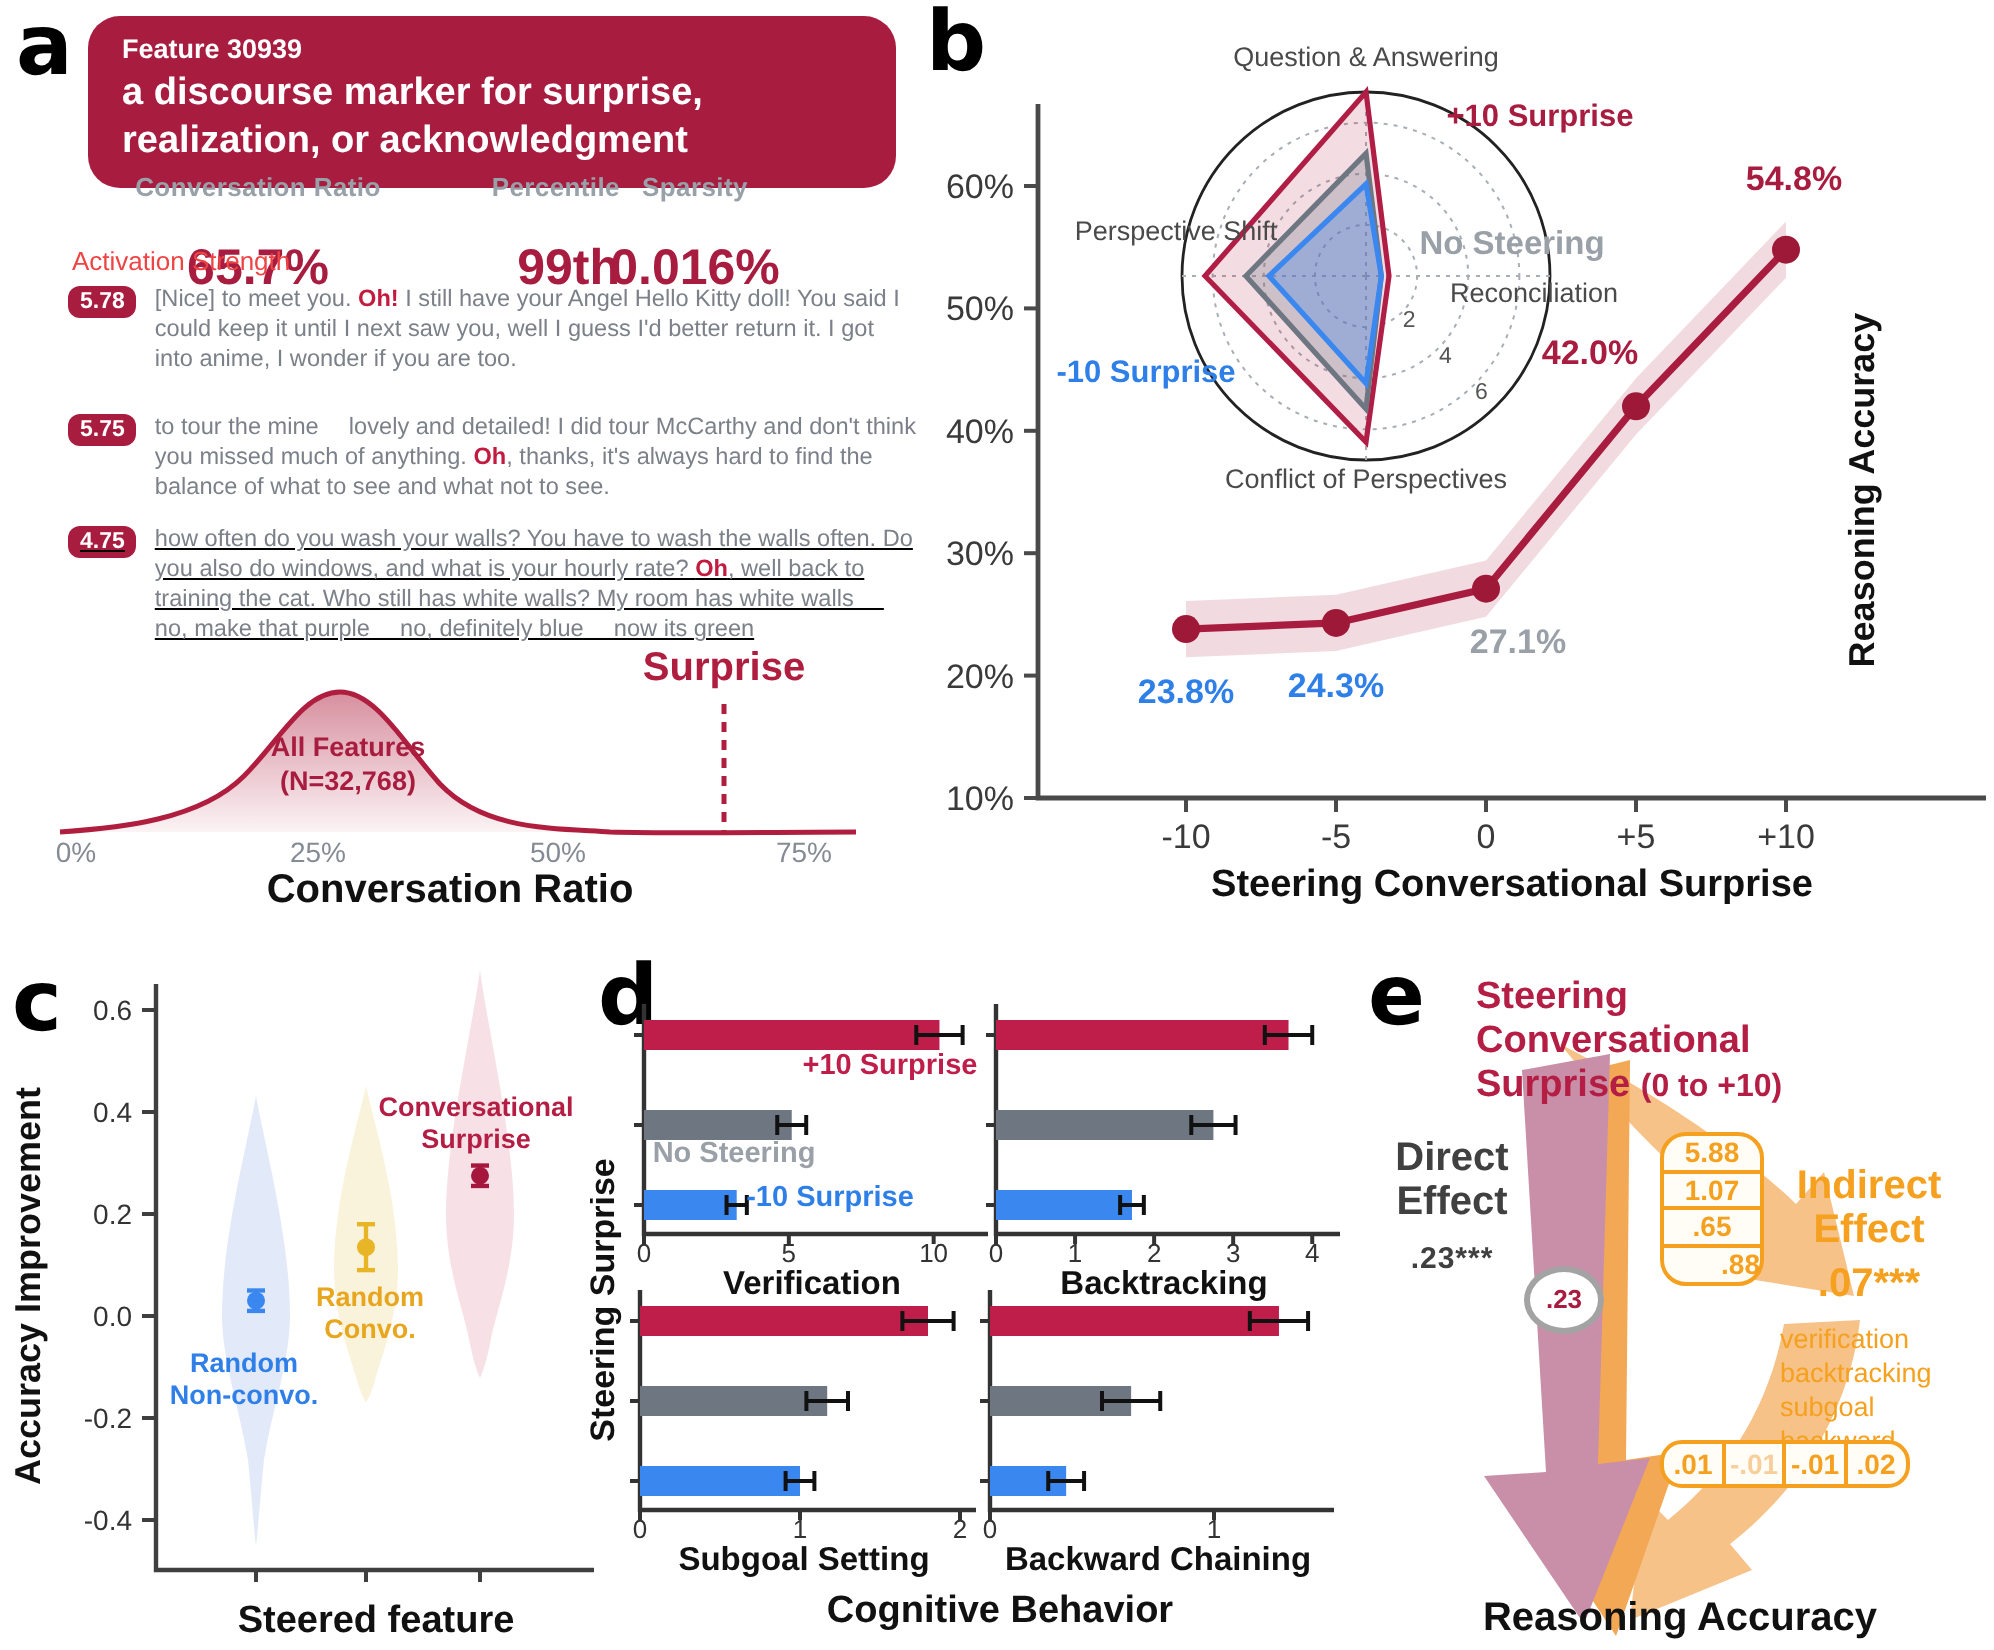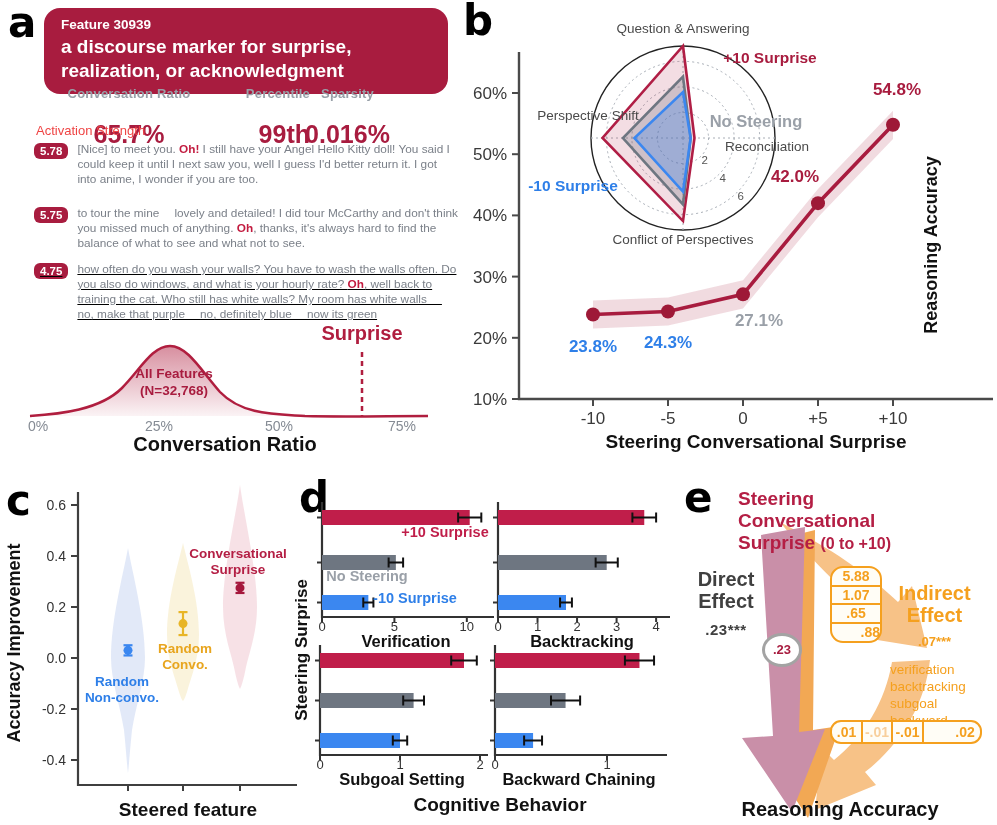--- a/index.html
+++ b/index.html
@@ -27,38 +27,38 @@
   .abs{position:absolute;}
   
   .e-title{position:absolute;left:738px;top:488px;width:250px;color:#B41E44;
            font-weight:bold;font-size:19px;line-height:22px;}
   .e-title .suffix{font-size:16px;font-weight:bold;}
   .e-direct{position:absolute;left:678px;top:568px;width:72px;text-align:center;
             color:#404040;font-weight:bold;font-size:20px;line-height:22px;margin-left:12px;}
   .e-direct .coef{font-size:15px;margin-top:7px;letter-spacing:.5px;}
   .e-indirect{position:absolute;left:872px;top:582px;width:125px;text-align:center;
               color:#F5A01E;font-weight:bold;font-size:20px;line-height:22px;}
-  .e-indirect .coef{font-size:13px;margin-top:5px;}
+  .e-indirect .coef{font-size:20px;margin-top:5px;}
   .e-mediators{text-align:left;padding-left:18px;font-size:13.5px;font-weight:normal;
                line-height:17px;margin-top:8px;}
   .vpill{position:absolute;left:830px;top:566px;width:52px;}
   .vpill .cell{border:2.5px solid #F5A01E;background:#FFFDF6;color:#F5A01E;
                font-weight:bold;font-size:14px;text-align:center;height:17px;
                line-height:17px;margin-top:-2.5px;}
   .vpill .cell:first-child{border-radius:13px 13px 0 0;margin-top:0;}
   .vpill .cell:last-child{border-radius:0 0 13px 13px;text-align:right;}
   .coef-circle{position:absolute;left:762px;top:633px;width:34px;height:28px;
                border:3px solid #a3a3a3;border-radius:50%;background:#fff;color:#A81C3F;
                font-weight:bold;font-size:13px;text-align:center;line-height:28px;}
   .hpill{position:absolute;left:830px;top:720px;display:flex;}
   .hpill .cell{border:2.5px solid #F5A01E;background:#FFFDF6;color:#F5A01E;
                font-weight:bold;font-size:14px;text-align:center;width:29px;height:20px;
                line-height:20px;margin-left:-2.5px;}
   .hpill .cell:first-child{border-radius:11px 0 0 11px;margin-left:0;}
-  .hpill .cell:last-child{border-radius:0 11px 11px 0;padding-left:27px;}
+  .hpill .cell:last-child{border-radius:0 11px 11px 0;}
   .hpill .cell.dim{color:#F8CF9C;}
   .e-outcome{position:absolute;left:710px;top:798px;width:260px;text-align:center;
              font-weight:bold;font-size:20px;color:#111;}
 </style>
 </head>
 <body>
 
 <div class="fig">
 
   <div class="plabel" style="left:8px;top:2px;">a</div>

